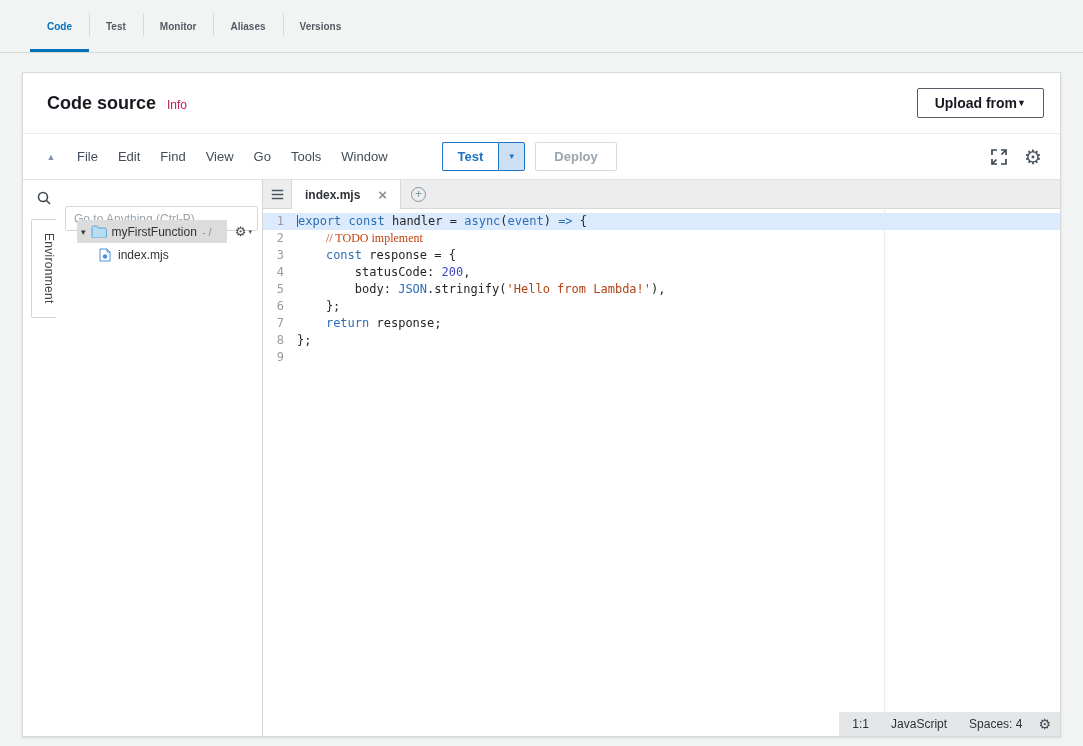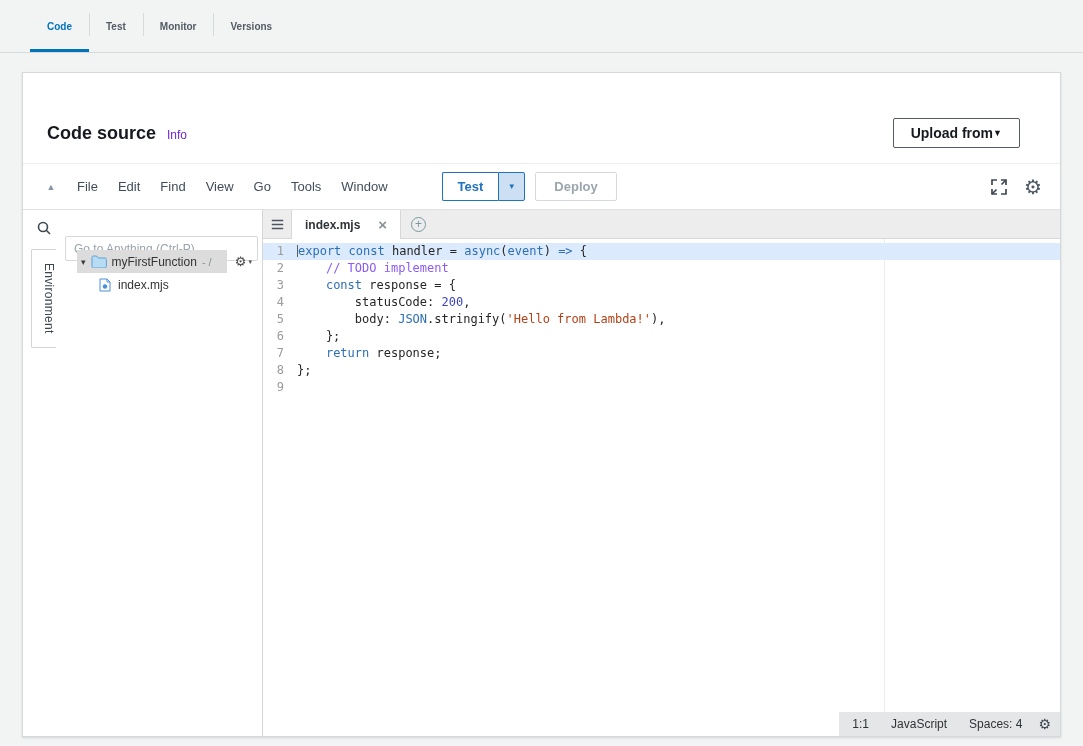--- a/index.html
+++ b/index.html
@@ -20,24 +20,24 @@
   }
   .top-tab.active { color:#0073bb; border-bottom-color:#0073bb; }
   .top-tab + .top-tab::before { content:""; position:absolute; left:0; top:13px; bottom:13px; width:1px; background:#d5dbdb; }
 
   
   .panel {
     margin:19px 22px 0; height:665px; background:#fff;
     border:1px solid #d5d9d9; box-shadow:0 1px 2px rgba(0,28,36,.12);
     display:flex; flex-direction:column;
   }
-  .panel-header { height:60px; padding:0 40px 0 24px; display:flex; align-items:center; justify-content:space-between;margin-top:30px; }
+  .panel-header { height:60px; padding:0 16px 0 24px; display:flex; align-items:center; justify-content:space-between; }
   .title-group { display:flex; align-items:baseline; gap:11px; }
   .page-title { font-size:18px; font-weight:700; margin:0; color:#16191f; }
-  .info-link { font-size:12px; color:#6d28d9; text-decoration:none; cursor:pointer; }
+  .info-link { font-size:12px; color:#be185d; text-decoration:none; cursor:pointer; }
   .btn-upload {
     display:flex; align-items:center; background:#fff; cursor:pointer;
     border:1px solid #545b64; border-radius:2px; padding:6px 17px;
     font-family:inherit; font-size:14px; font-weight:700; color:#16191f;
   }
   .btn-upload .caret { font-size:9px; color:#16191f; }
 
   
   .toolbar {
     height:47px; flex:none; display:flex; align-items:center; padding:0 10px 0 12px;
@@ -115,40 +115,41 @@
   .code-lines { position:relative; padding-top:4px; }
   .code-row { display:flex; height:17px; line-height:17px; white-space:pre; }
   .code-row.active-line { background:#dbeafd; }
   .gut { flex:none; width:31px; text-align:right; padding-right:10px; color:#9b9b9b; }
   .ct { padding-left:3px; }
   .tk-pl  { color:#262626; }
   .tk-kw  { color:#2d6fb5; }
   .tk-var { color:#2d6fb5; }
   .tk-num { color:#3d44c4; }
   .tk-str { color:#b34117; }
-  .tk-cm  { color:#8b5cf6; }
+  .tk-cm  { color:#c2410c;font-family:Liberation Serif, serif; }
   .tk-cursor { display:inline-block; width:0; height:12px; border-left:1px solid #5b5b5b; vertical-align:-2px; }
 
   .statusbar {
     position:absolute; right:0; bottom:0; height:24px; display:flex; align-items:center;
     background:rgba(228,229,230,.95); padding:0 9px 0 2px;
     font-family:"Liberation Sans", sans-serif;
   }
   .sb-item { padding:0 11px; font-size:12px; color:#2f3337; cursor:pointer;text-align:right; }
   .sb-gear { font-size:14px; color:#3f4852; line-height:1; padding-left:5px; cursor:pointer; }
 </style>
 </head>
 <body>
 
 <div class="page">
 
   <nav class="top-nav">
     <div class="top-tab active">Code</div>
     <div class="top-tab">Test</div>
     <div class="top-tab">Monitor</div>
+    <div class="top-tab">Aliases</div>
     <div class="top-tab">Versions</div>
   </nav>
 
   <div class="panel">
 
     <div class="panel-header">
       <div class="title-group">
         <h1 class="page-title">Code source</h1>
         <a class="info-link">Info</a>
       </div>

